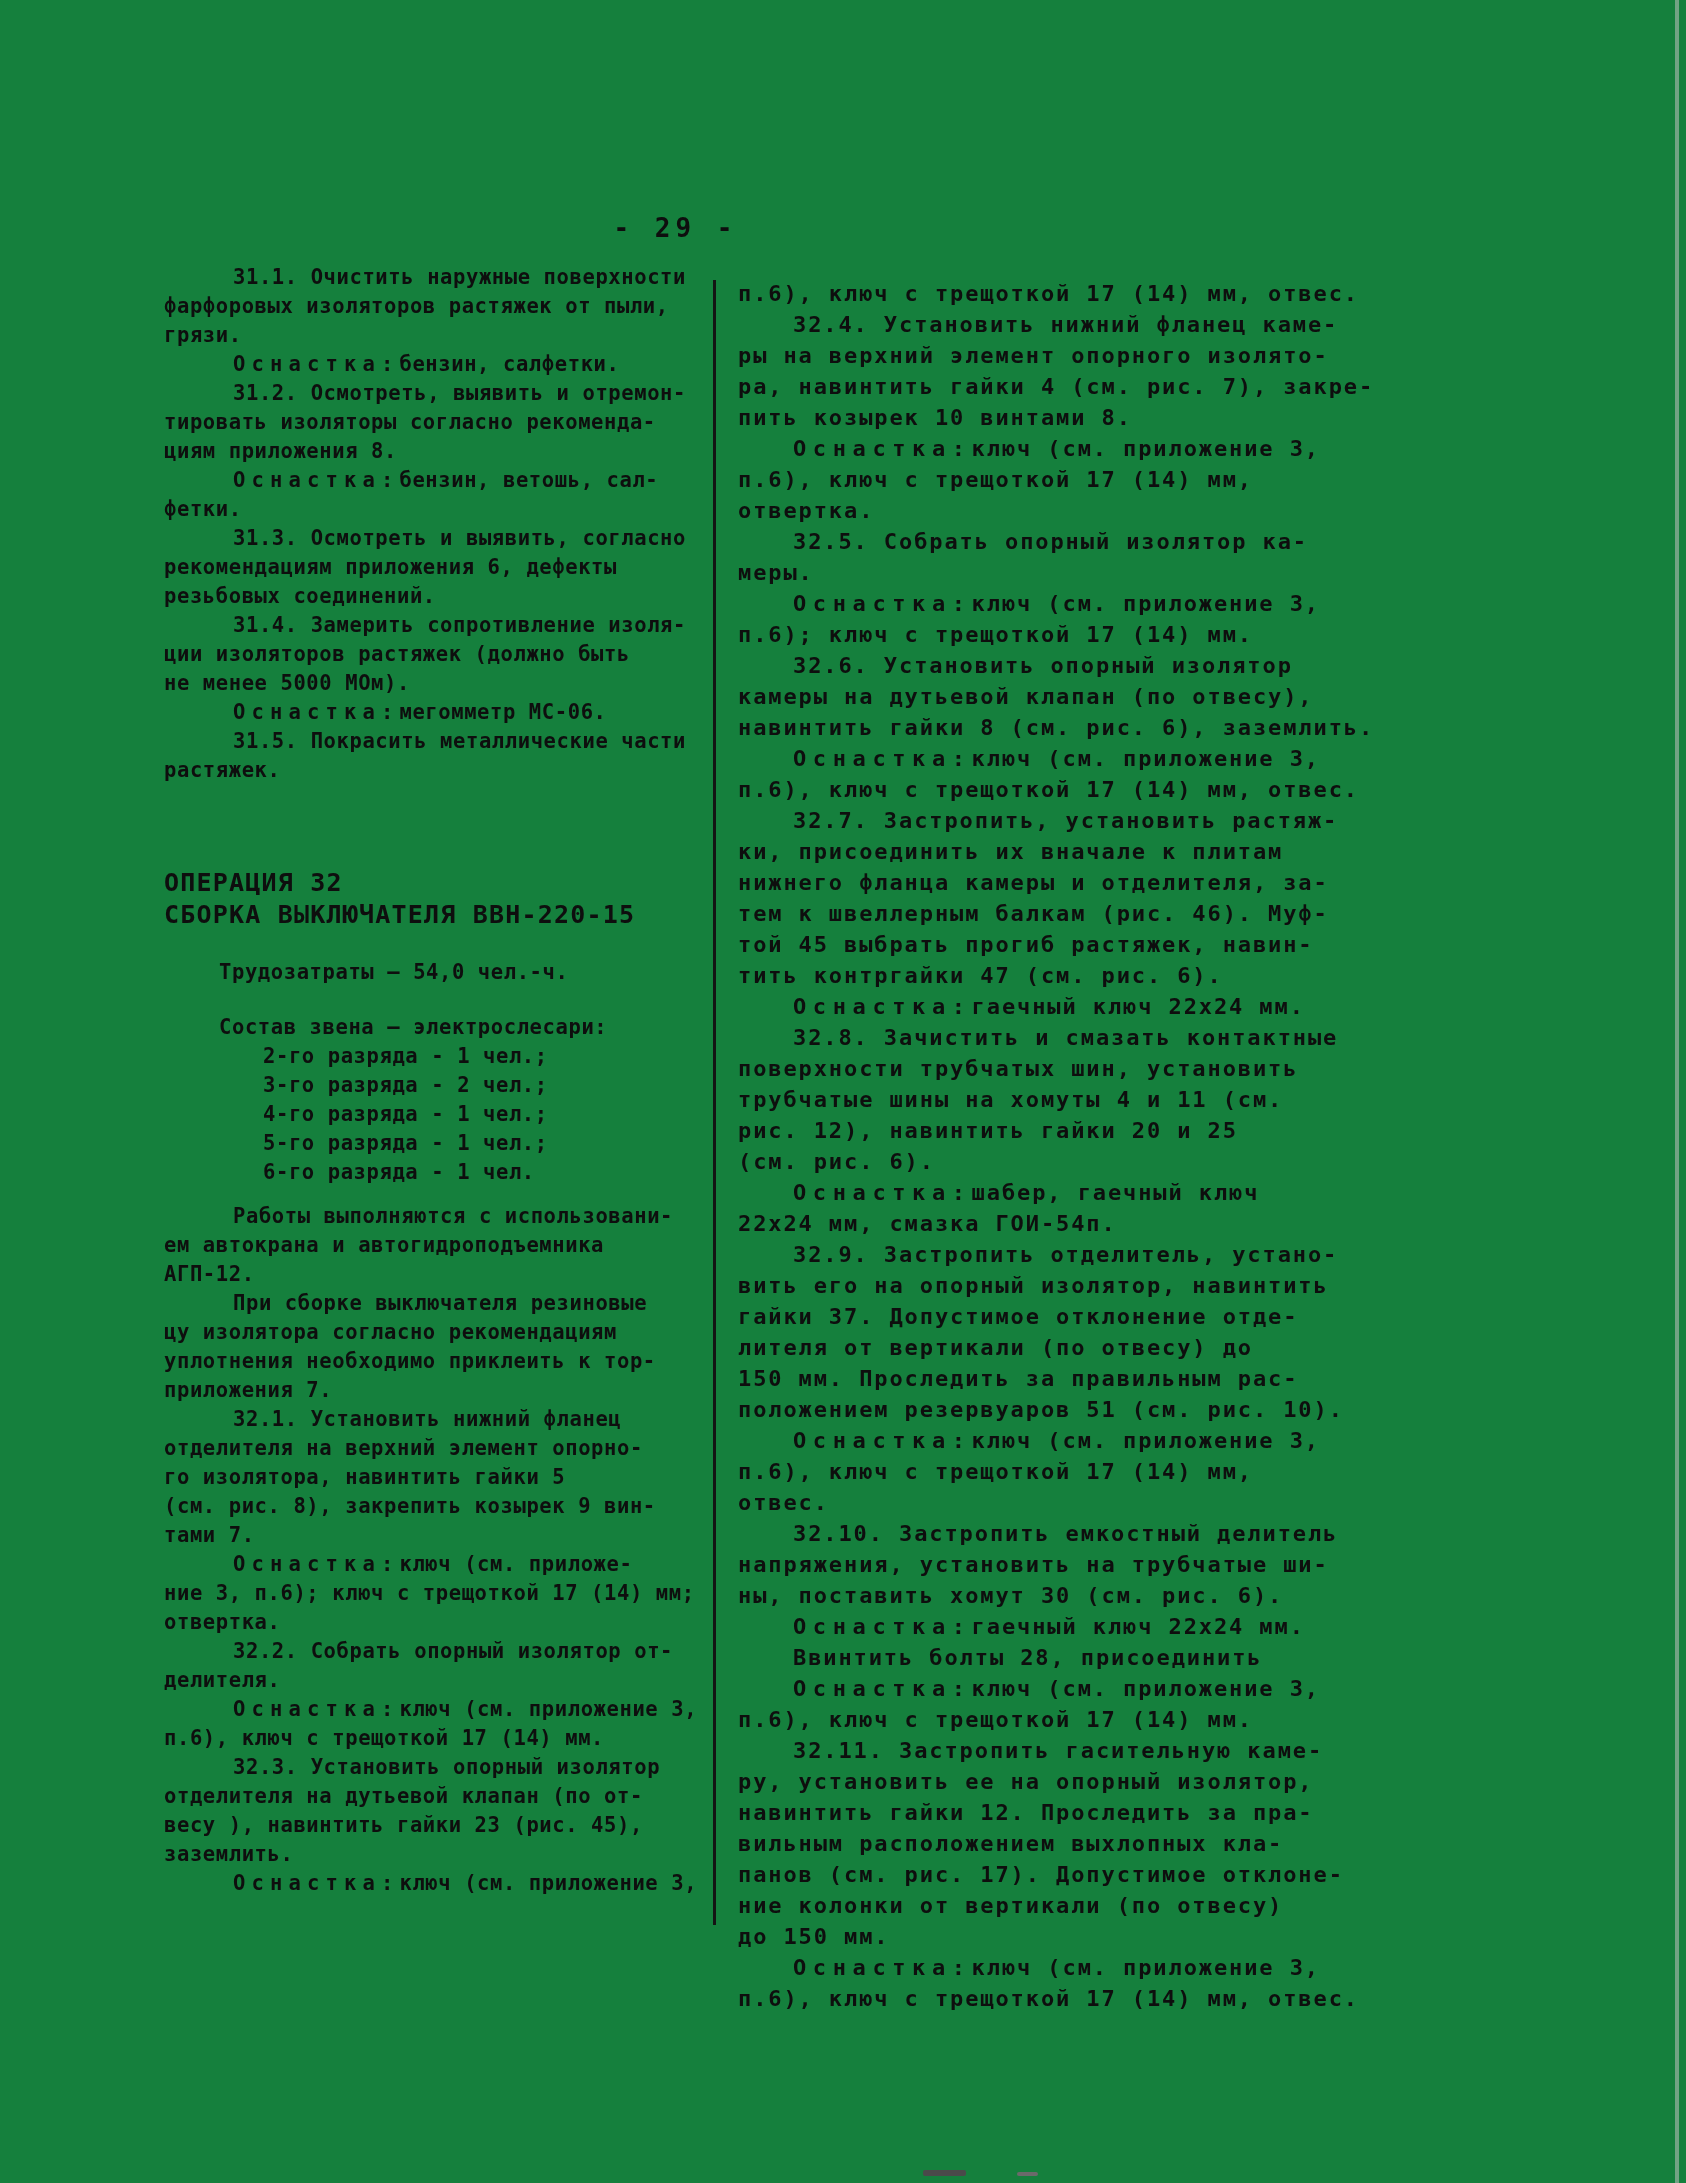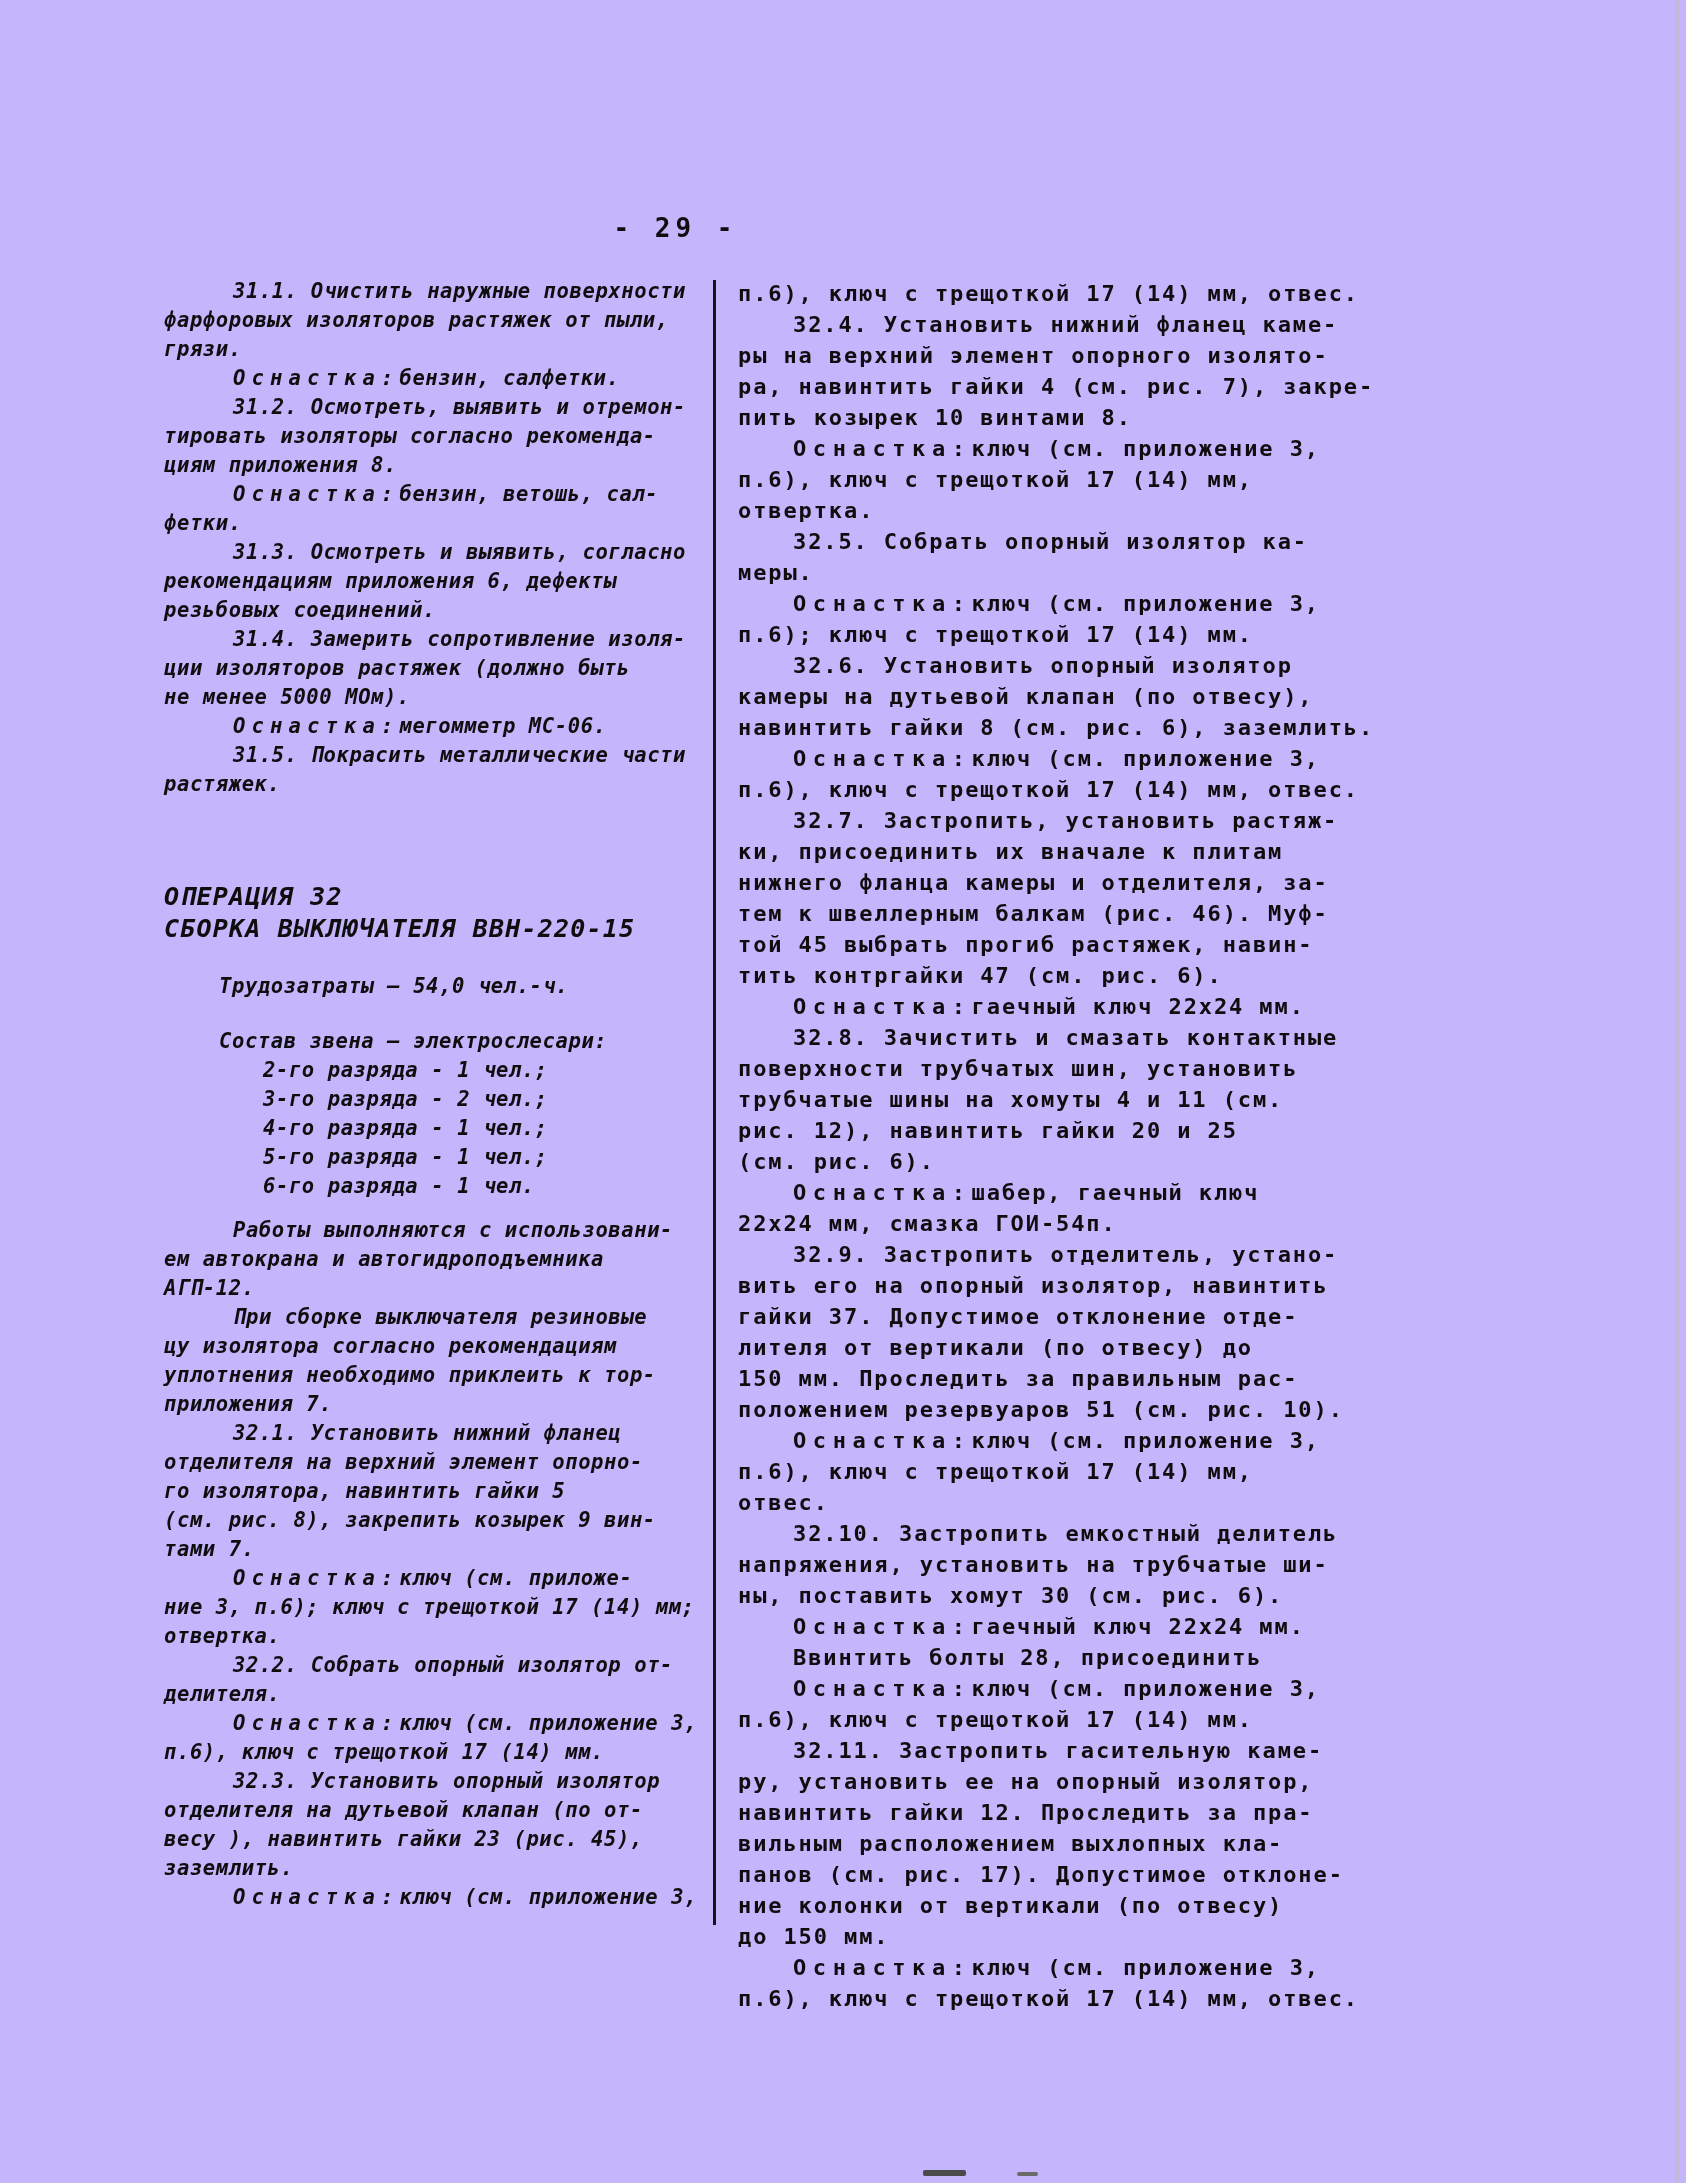--- a/index.html
+++ b/index.html
@@ -1,34 +1,34 @@
 <!DOCTYPE html>
 <html style="font-size:10px"><head>
 <meta charset="utf-8">
 <style>
   html,body{margin:0;padding:0;background:#ffffff;}
   .page{
     position:relative;
     width:1686px;height:2183px;
-    background:#c4b5fd;
+    background:#15803d;
     color:#0e0e0e;
     font-family:"DejaVu Sans Mono","Liberation Mono",monospace;
     font-weight:700;
     overflow:hidden;
   }
   .page-number{
     position:absolute;
     top:213px;left:595px;width:161px;
     text-align:center;
     font-size:26px;letter-spacing:5px;
   }
   .col{position:absolute;}
   .col-left{
-    left:164px;top:277px;width:558px;
-    font-size:20.5px;letter-spacing:0.6px;line-height:29px;font-style:italic;
+    left:164px;top:263px;width:558px;
+    font-size:20.5px;letter-spacing:0.6px;line-height:29px;
   }
   .col-right{
     left:738px;top:278px;width:769px;
     font-size:22px;letter-spacing:1.9px;line-height:31px;
   }
   .divider{
     position:absolute;
     left:713px;top:280px;width:3.1px;height:1645px;
     background:#141414;
   }

